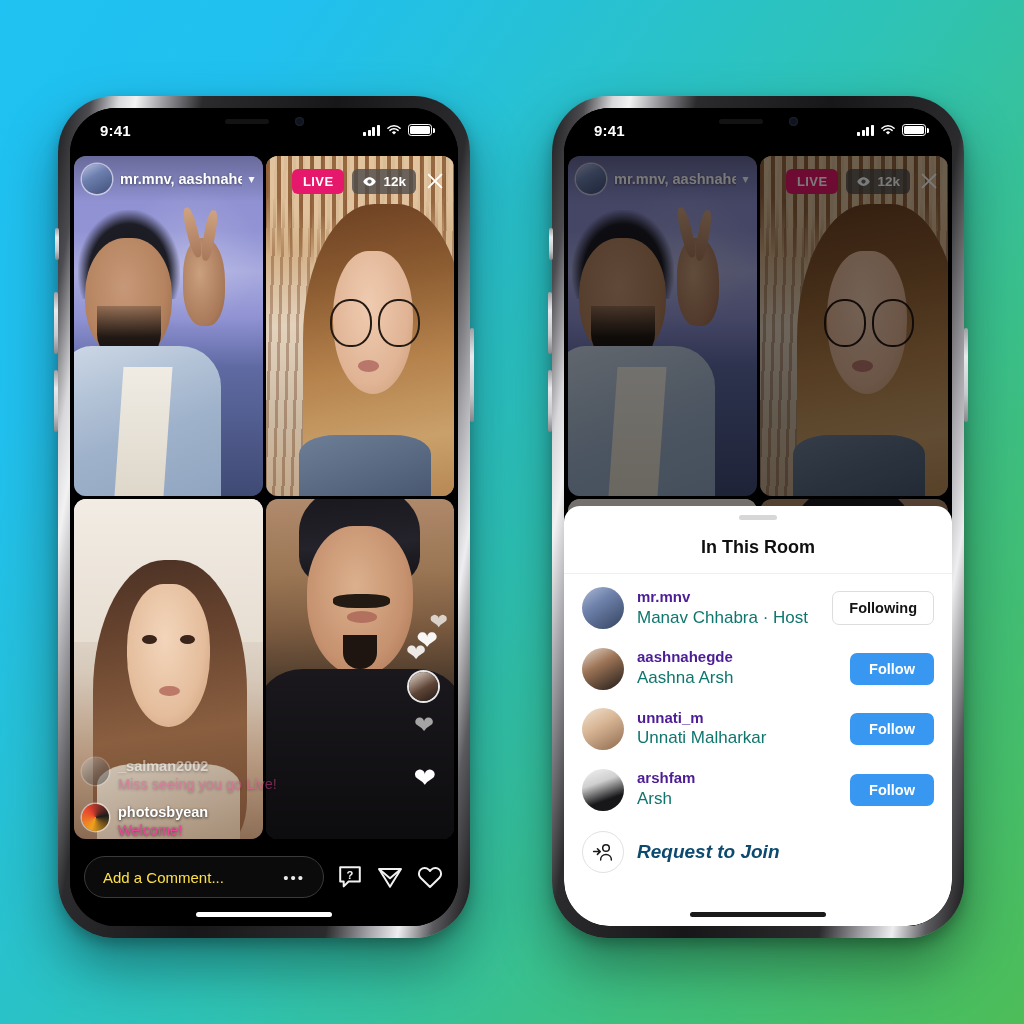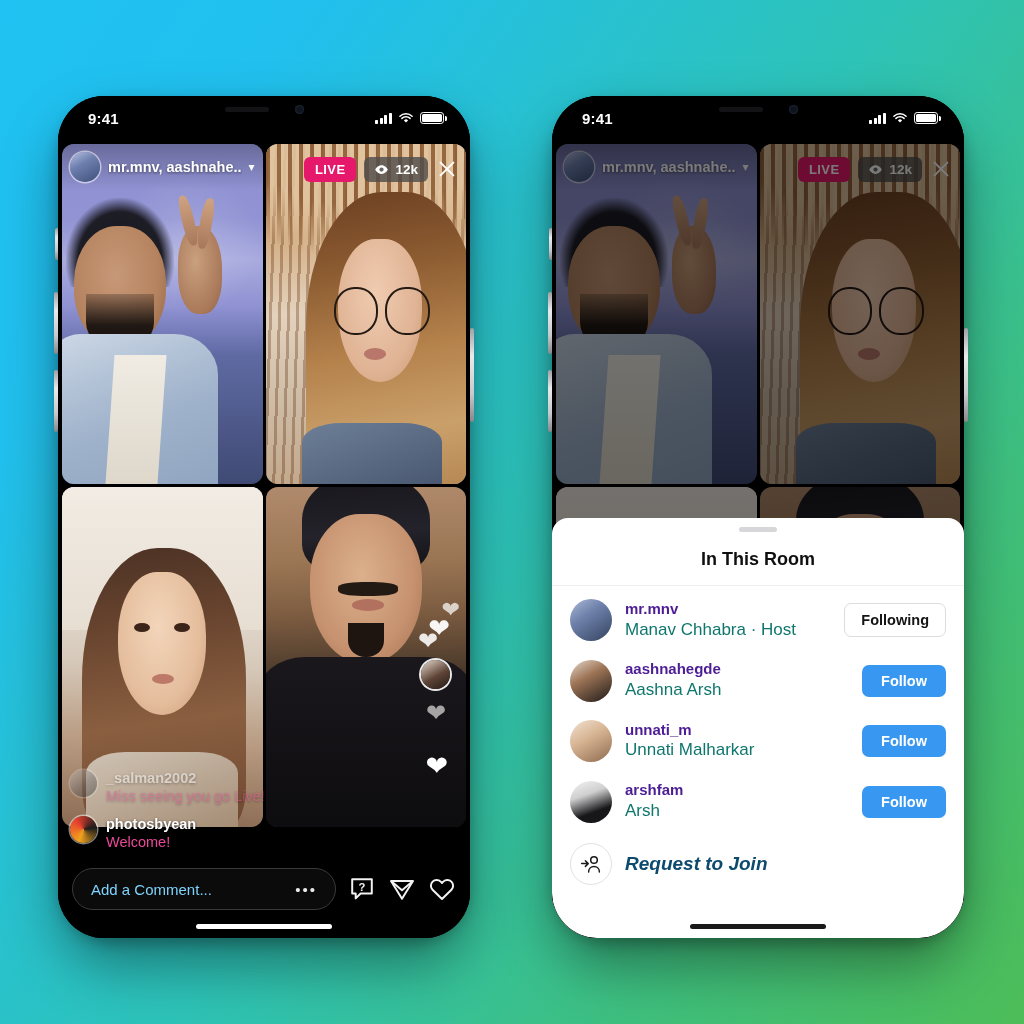--- a/index.html
+++ b/index.html
@@ -9,20 +9,21 @@
     background: linear-gradient(125deg, #1fc2f2 0%, #21c0ee 18%, #2ec3b6 52%, #3fbf7c 78%, #4dbd58 100%);
     position:relative;
   }
 
   
   .phone{
     position:absolute;
     width:412px; height:842px;
     border-radius:56px;
     background:linear-gradient(100deg,#1b1b1d 0%,#4c4c50 6%,#d8d8db 11%,#f2f2f3 14%,#9a9a9f 19%,#2b2b2d 26%,#17171a 50%,#2b2b2d 74%,#a7a7ac 82%,#eeeef0 87%,#5b5b5f 93%,#141416 100%);
+    padding:12px;
     box-shadow:0 28px 56px rgba(0,0,0,.38), 0 6px 14px rgba(0,0,0,.25);
   }
   .phone.left { left:58px;  top:96px; }
   .phone.right{ left:552px; top:96px; }
 
   .phone-inner{
     width:100%; height:100%;
     border-radius:46px;
     background:#000;
     position:relative;
@@ -254,21 +255,21 @@
   
   .bottombar{
     position:absolute; left:0; right:0; bottom:26px; height:46px; z-index:25;
     display:flex; align-items:center; gap:12px; padding:0 14px;
   }
   .comment-pill{
     flex:1; height:42px; border-radius:21px; border:1.4px solid #3a3a3a;
     background:#0b0b0b; display:flex; align-items:center; justify-content:space-between;
     padding:0 18px;
   }
-  .comment-pill .ph-txt{ color:#7dd3fc; font-size:15px; }
+  .comment-pill .ph-txt{ color:#fde047; font-size:15px; }
   .dots{ color:#e9e9e9; font-size:15px; letter-spacing:2px; }
   .act{ width:28px; height:28px; flex:0 0 auto; display:block; }
 
   
   .dim{ position:absolute; inset:0; background:rgba(0,0,0,.52); z-index:28; }
 
   .sheet{
     position:absolute; left:0; right:0; bottom:0; height:420px; z-index:45;
     background:#fff; border-radius:16px 16px 44px 44px;
     display:flex; flex-direction:column;

